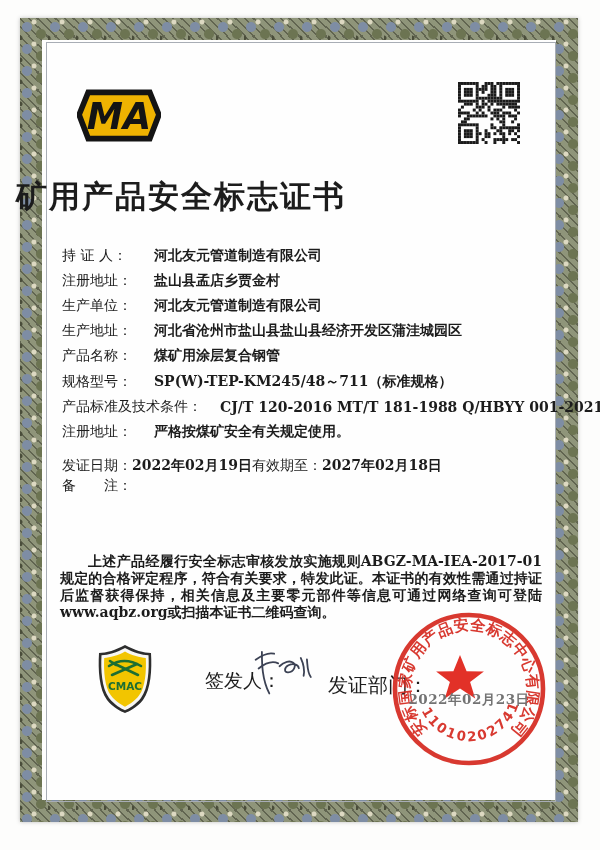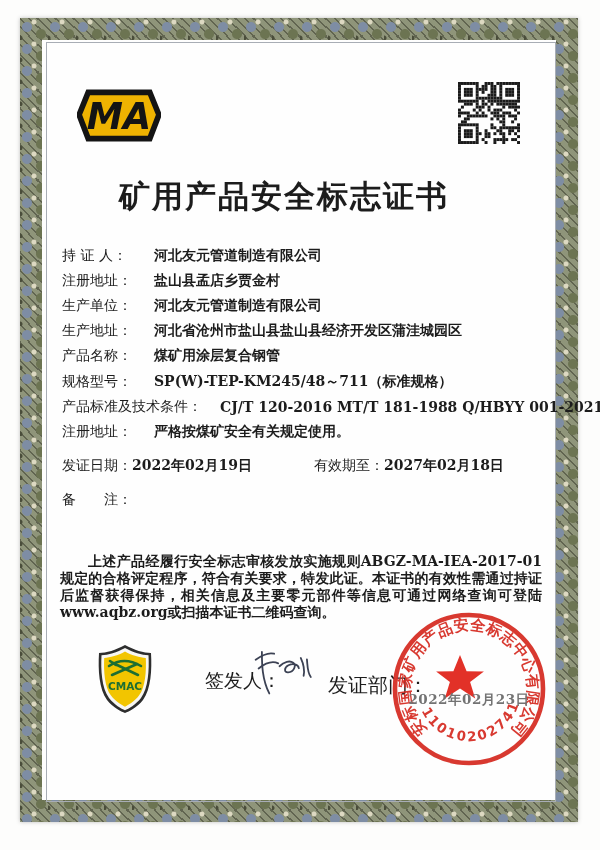--- a/index.html
+++ b/index.html
@@ -17,32 +17,32 @@
     background-size:28px 22px,28px 22px,28px 22px,28px 22px,18px 18px;
     box-shadow:0 0 4px rgba(0,0,0,.25);}
   .deco-inner{position:absolute;inset:22px;background:#fefefe;}
   .thin-frame{position:absolute;left:46px;top:42px;width:508px;height:758px;
     border:1.5px solid #a8adb5;pointer-events:none;}
   
   .ma-badge{position:absolute;left:77px;top:88px;width:84px;height:55px;}
   .cert-no{position:absolute;left:228px;top:108px;font-size:15px;letter-spacing:.5px;}
   .cert-no b{font-weight:normal;}
   .qr{position:absolute;left:458px;top:82px;width:62px;height:62px;}
-  .title{position:absolute;left:0;top:176px;width:568px;text-align:center;
+  .title{position:absolute;left:16px;top:176px;width:568px;
          font-size:31px;font-weight:bold;letter-spacing:2px;}
   
   .fields{position:absolute;left:62px;top:243px;width:492px;font-size:14px;}
   .frow{display:flex;align-items:center;height:25.2px;white-space:nowrap;}
   .frow .lab{width:92px;flex:0 0 auto;}
   .frow.wide .lab{width:auto;margin-right:18px;}
   .frow .val{font-weight:bold;font-family:"DejaVu Serif","Liberation Serif",serif;text-align:center;}
   .daterow{display:flex;align-items:flex-end;height:26px;margin-top:4px;font-size:14px;white-space:nowrap;}
   .daterow .val{font-weight:bold;}
-  .daterow .lab2{margin-left:62px;}
-  .remark{display:flex;height:25px;margin-top:16px;font-size:14px;}
+  .daterow .lab2{}
+  .remark{display:flex;height:25px;margin-top:2px;font-size:14px;}
   
   .statement{position:absolute;left:60px;top:553px;width:482px;font-size:14px;
              font-weight:bold;line-height:17px;text-align:justify;text-indent:2em;}
   
   .cmac{position:absolute;left:97px;top:644px;width:56px;height:70px;}
   .signer-label{position:absolute;left:205px;top:668px;font-size:19px;}
   .signature{position:absolute;left:250px;top:642px;width:64px;height:58px;}
   .dept-label{position:absolute;left:328px;top:672px;font-size:20px;}
   .stamp{position:absolute;left:388px;top:608px;width:162px;height:162px;}
   .stamp-date{position:absolute;left:404px;top:691px;width:130px;text-align:center;

